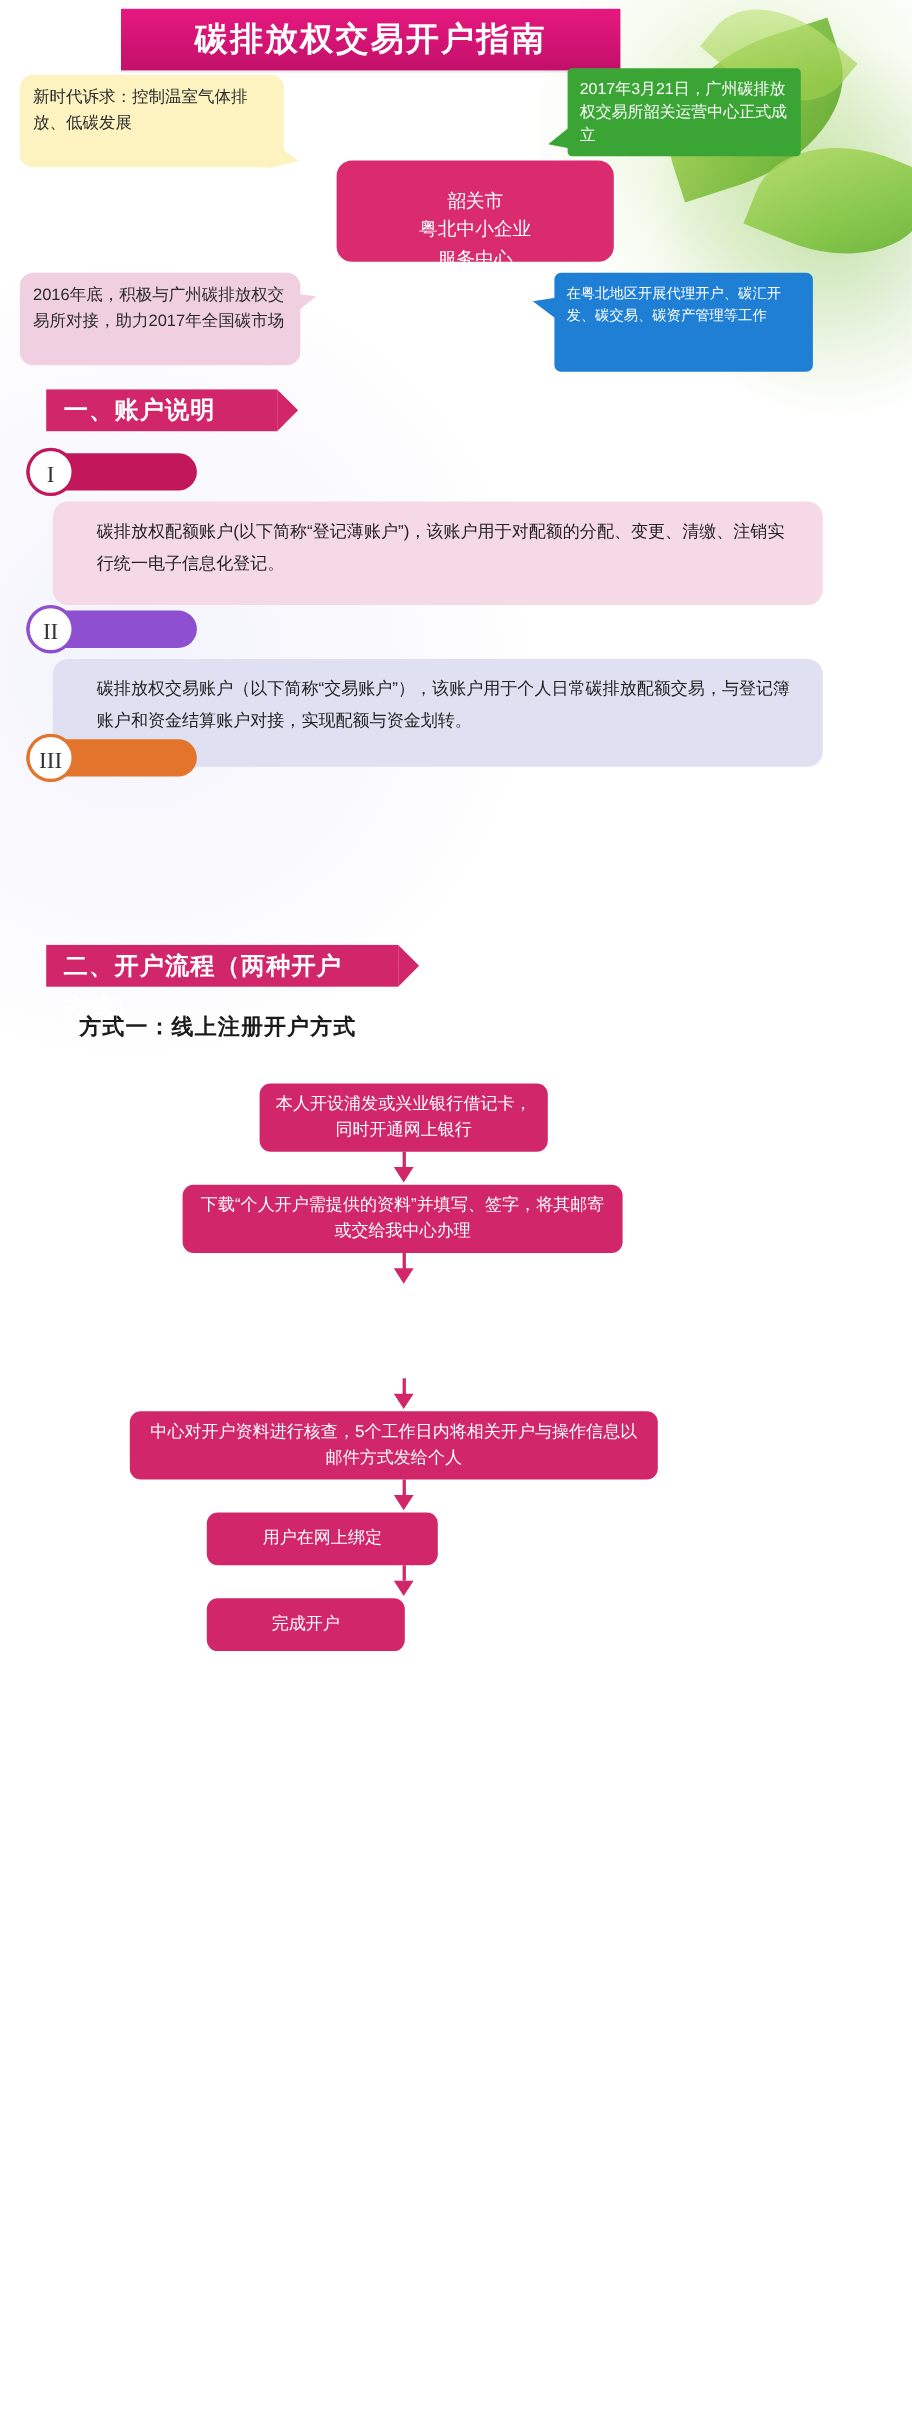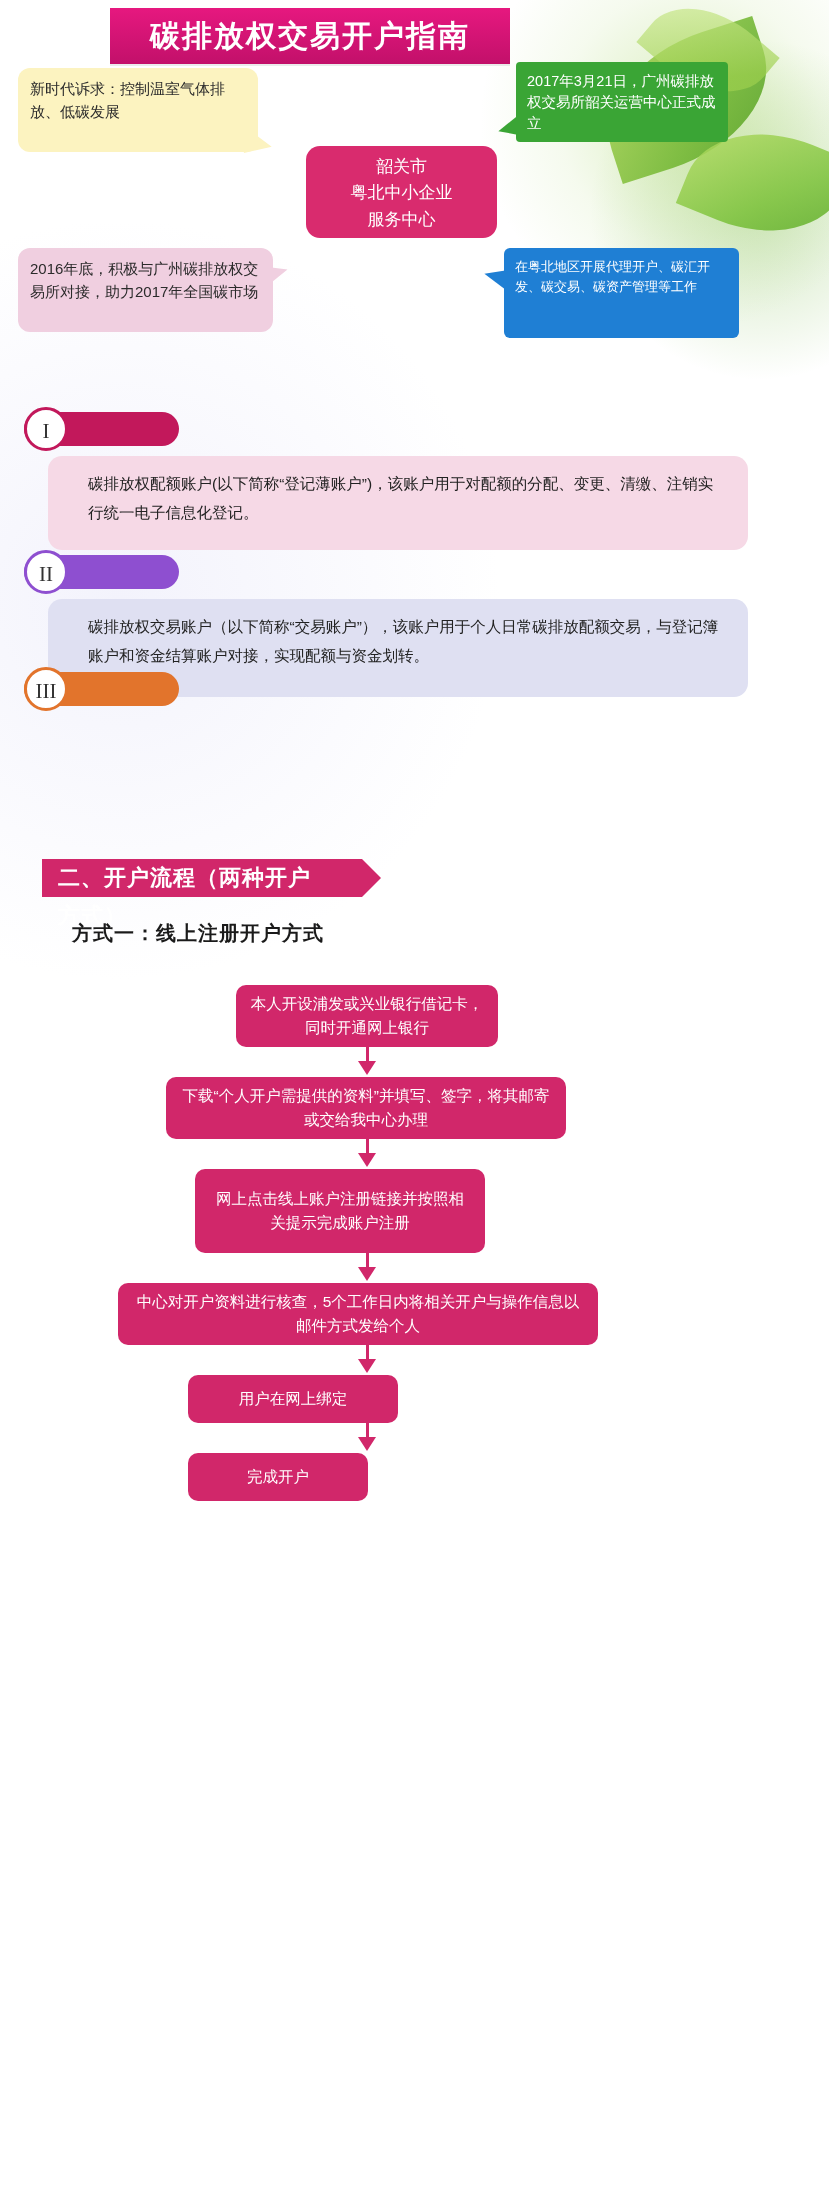--- a/index.html
+++ b/index.html
@@ -46,21 +46,21 @@
     left: 648px; top: 10px; width: 120px; height: 80px;
     background: linear-gradient(135deg,#d5ee9c 0%, #9ed04e 70%);
     transform: rotate(40deg);
     opacity: .7;
   }
 
   
   .title-bar {
     position: absolute;
     left: 110px; top: 8px;
-    width: 400px; height: 56px;
+    width: 454px; height: 56px;
     background: linear-gradient(180deg,#e6187f 0%, #c2106a 100%);
     box-shadow: 0 2px 0 rgba(0,0,0,.08);
   }
   .title-bar .title-text {
     display: block;
     text-align: center;
     line-height: 56px;
     font-size: 30px;
     font-weight: bold;
     color: #ffffff;
@@ -85,27 +85,27 @@
   .box-green {
     left: 516px; top: 62px; width: 212px; height: 80px;
     background: #3aa535;
     border-radius: 4px;
     padding: 9px 11px;
     color: #ffffff;
     font-size: 14.5px;
     line-height: 1.45;
   }
   .box-center {
-    left: 306px; top: 146px; width: 191px; height: 92px;
+    left: 306px; top: 146px; width: 252px; height: 92px;
     background: #d92b6e;
     border-radius: 14px;
     color: #ffffff;
     font-size: 17px;
     text-align: center;
-    padding-top: 8px;
+    padding-top: 24px;
     line-height: 1.55;
   }
   .box-pink {
     left: 18px; top: 248px; width: 255px; height: 84px;
     background: #f0cfe0;
     border-radius: 12px;
     padding: 10px 12px;
     color: #2b2b2b;
   }
   .box-blue {
@@ -288,20 +288,21 @@
     <div>粤北中小企业</div>
     <div>服务中心</div>
   </div>
 
   <div class="tail tail-pink"></div>
   <div class="box box-pink">2016年底，积极与广州碳排放权交易所对接，助力2017年全国碳市场</div>
 
   <div class="tail tail-blue"></div>
   <div class="box box-blue">在粤北地区开展代理开户、碳汇开发、碳交易、碳资产管理等工作</div>
 
+  <div class="section-banner" id="banner-1">一、账户说明</div>
 
   <div class="num-tab" id="num-tab-1">
     <div class="num-circle" id="num-circle-1">I</div>
   </div>
   <div class="num-body" id="num-body-1">碳排放权配额账户(以下简称“登记薄账户”)，该账户用于对配额的分配、变更、清缴、注销实行统一电子信息化登记。</div>
 
   <div class="num-tab" id="num-tab-2">
     <div class="num-circle" id="num-circle-2">II</div>
   </div>
   <div class="num-body" id="num-body-2">碳排放权交易账户（以下简称“交易账户”），该账户用于个人日常碳排放配额交易，与登记簿账户和资金结算账户对接，实现配额与资金划转。</div>
@@ -319,23 +320,20 @@
   </div>
   <div class="flow-arrow-stem" style="left:366px; top:1047px; height:16px;"></div>
   <div class="flow-arrow" style="left:358px; top:1061px;"></div>
 
   <div class="flow-step" id="step-2">
     <span class="step-text">下载“个人开户需提供的资料”并填写、签字，将其邮寄或交给我中心办理</span>
   </div>
   <div class="flow-arrow-stem" style="left:366px; top:1139px; height:16px;"></div>
   <div class="flow-arrow" style="left:358px; top:1153px;"></div>
 
-  <div class="flow-step" id="step-3">
-    <span class="step-text">网上点击线上账户注册链接并按照相关提示完成账户注册</span>
-  </div>
   <div class="flow-arrow-stem" style="left:366px; top:1253px; height:16px;"></div>
   <div class="flow-arrow" style="left:358px; top:1267px;"></div>
 
   <div class="flow-step" id="step-4">
     <span class="step-text">中心对开户资料进行核查，5个工作日内将相关开户与操作信息以邮件方式发给个人</span>
   </div>
   <div class="flow-arrow-stem" style="left:366px; top:1345px; height:16px;"></div>
   <div class="flow-arrow" style="left:358px; top:1359px;"></div>
 
   <div class="flow-step" id="step-5">

